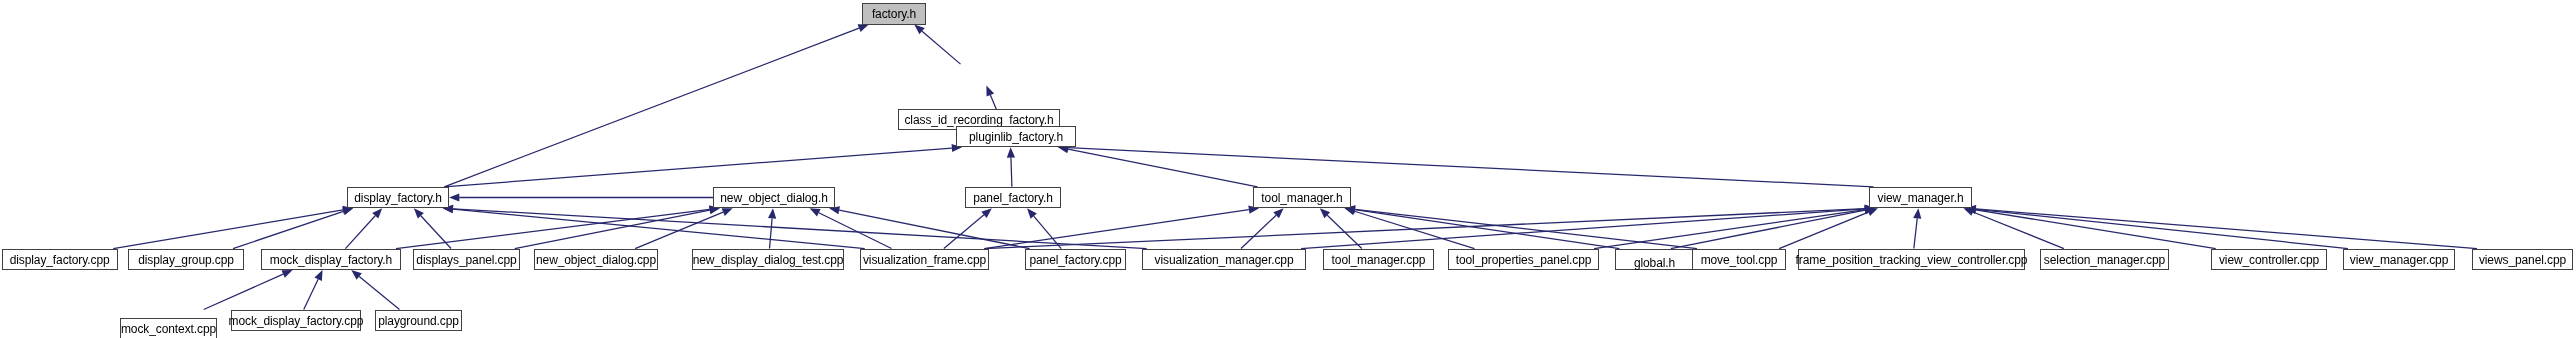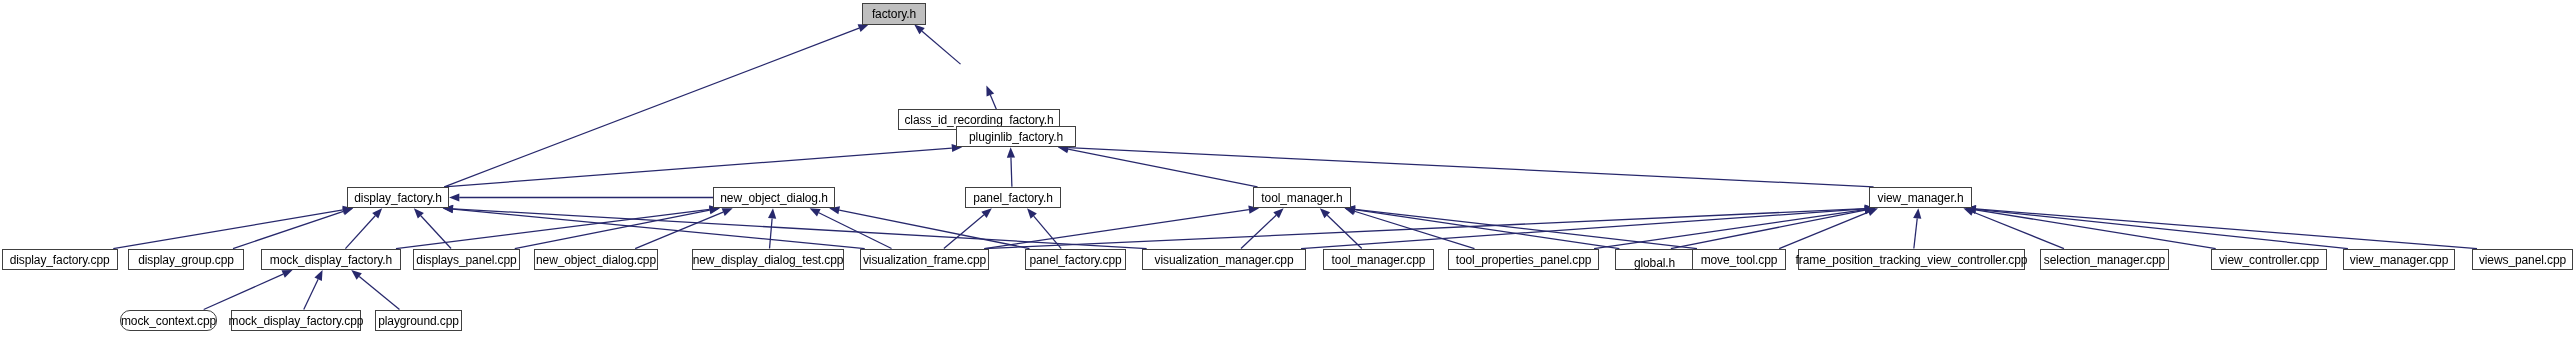--- a/index.html
+++ b/index.html
@@ -215,21 +215,21 @@
       </div>
       <div class="graph-node" style="left: 2211px; top: 249px; width: 116px;">
         <span class="node-label">view_controller.cpp</span>
       </div>
       <div class="graph-node" style="left: 2343px; top: 249px; width: 112px;">
         <span class="node-label">view_manager.cpp</span>
       </div>
       <div class="graph-node" style="left: 2472px; top: 249px; width: 101px;">
         <span class="node-label">views_panel.cpp</span>
       </div>
-      <div class="graph-node" style="left: 120px; top: 310px; width: 97px; border-radius: 10px;">
+      <div class="graph-node" style="left: 120px; top: 318px; width: 97px;">
         <span class="node-label">mock_context.cpp</span>
       </div>
       <div class="graph-node" style="left: 231px; top: 310px; width: 130px;">
         <span class="node-label">mock_display_factory.cpp</span>
       </div>
       <div class="graph-node" style="left: 375px; top: 310px; width: 87px;">
         <span class="node-label">playground.cpp</span>
       </div>
     </div>
 </div>

